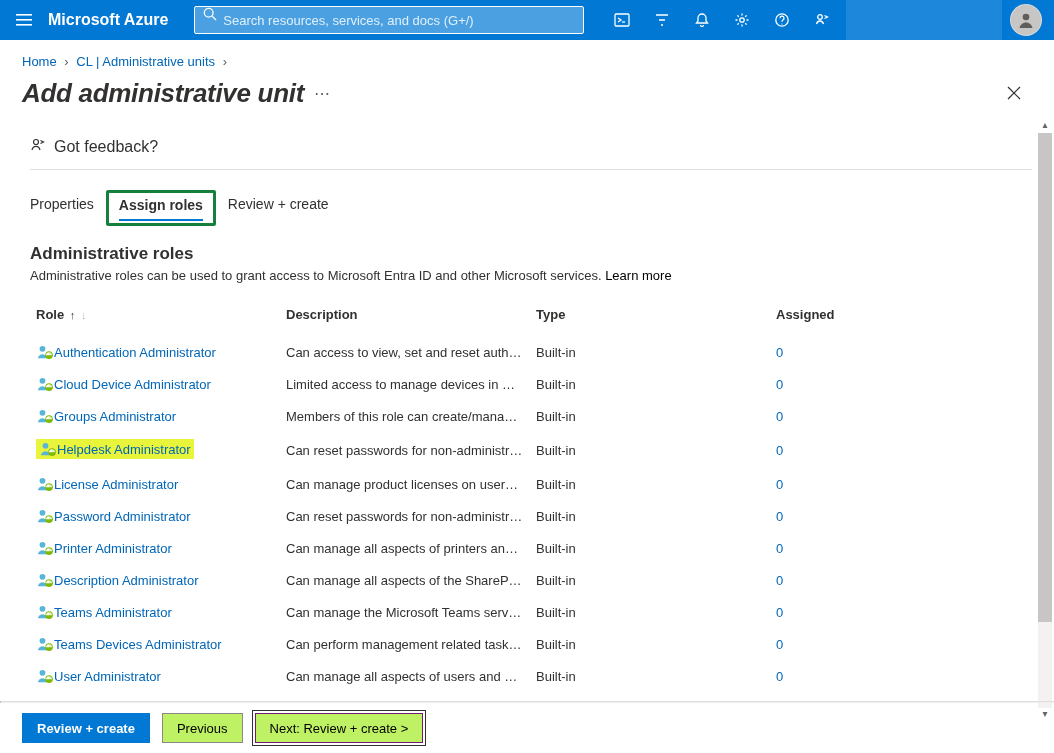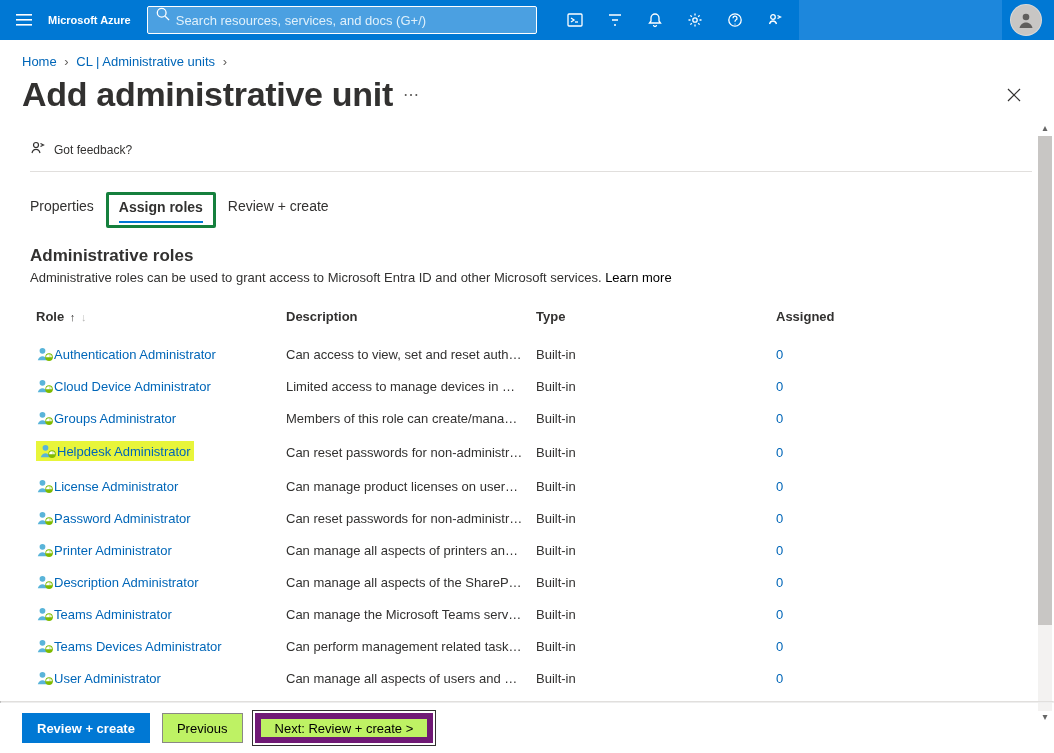--- a/index.html
+++ b/index.html
@@ -15,21 +15,21 @@
   }
   
   .topbar {
     height: 40px;
     background: #0078d4;
     display: flex;
     align-items: center;
     color: #fff;
   }
   .hamburger { width: 48px; display:flex; align-items:center; justify-content:center; cursor:pointer;}
-  .brand { font-size: 11px; font-weight:600; padding-right: 16px; white-space:nowrap;}
+  .brand { font-size: 16px; font-weight:600; padding-right: 26px; white-space:nowrap;}
   .searchbox {
     flex: 0 0 390px;
     height: 28px;
     background: #4ba0e1;
     border: 1px solid #fff;
     border-radius: 2px;
     display:flex;
     padding: 0 8px;
     color:#fff;
   }
@@ -64,23 +64,24 @@
   .crumbs .sep { color:#605e5c; padding:0 4px; }
 
   
   .titlebar {
     display:flex;
     align-items:center;
     padding: 0 22px 8px 22px;
     justify-content: space-between;
   }
   .titlebar h1 {
-    font-size: 34px;
+    font-size: 26px;
     font-weight:600;
     letter-spacing: -0.3px;
+    font-style: italic;
   }
   .title-dots { color:#605e5c; margin-left:10px; font-size:16px;}
   .title-close {
     width:24px; height:36px; font-size:20px; color:#323130; cursor:pointer;
     display:flex; align-items:center; justify-content:center;
     margin-right: 6px;
   }
 
   
   .contentwrap {
@@ -98,21 +99,21 @@
     display:flex; flex-direction:column; align-items:center;
   }
   .scrollbar-fake .up, .scrollbar-fake .down { height:14px; font-size:10px; color:#666;}
   .scrollbar-fake .track { flex:1; width:14px; background:#f3f2f1; position:relative;}
   .scrollbar-fake .thumb { position:absolute; top:0; height:85%; width:14px; background:#c8c6c4;}
 
   
   .feedback {
     display:flex; align-items:center; gap:8px;
     margin: 18px 0 12px 0;
-    font-size:12px;
+    font-size:16px;
     color:#323130;
   }
   .divider {
     border: none;
     border-top: 1px solid #e1dfdd;
     margin: 8px 0 0 0;
   }
 
   
   .tabs {
@@ -184,21 +185,21 @@
     cursor:pointer;
     font-family: inherit;
   }
   .btn.primary {
     background:#0078d4;
     color:#fff;
     border:1px solid #0078d4;
     font-weight:600;
   }
   .btn.outlined-dbl {
-    border:6px solid #701a75;
+    border:1px solid #701a75;
     outline:1px solid #323130;
     outline-offset:2px;
   }
 
 </style>
 </head>
 <body>
 
 <div class="topbar">
   <div class="hamburger">

